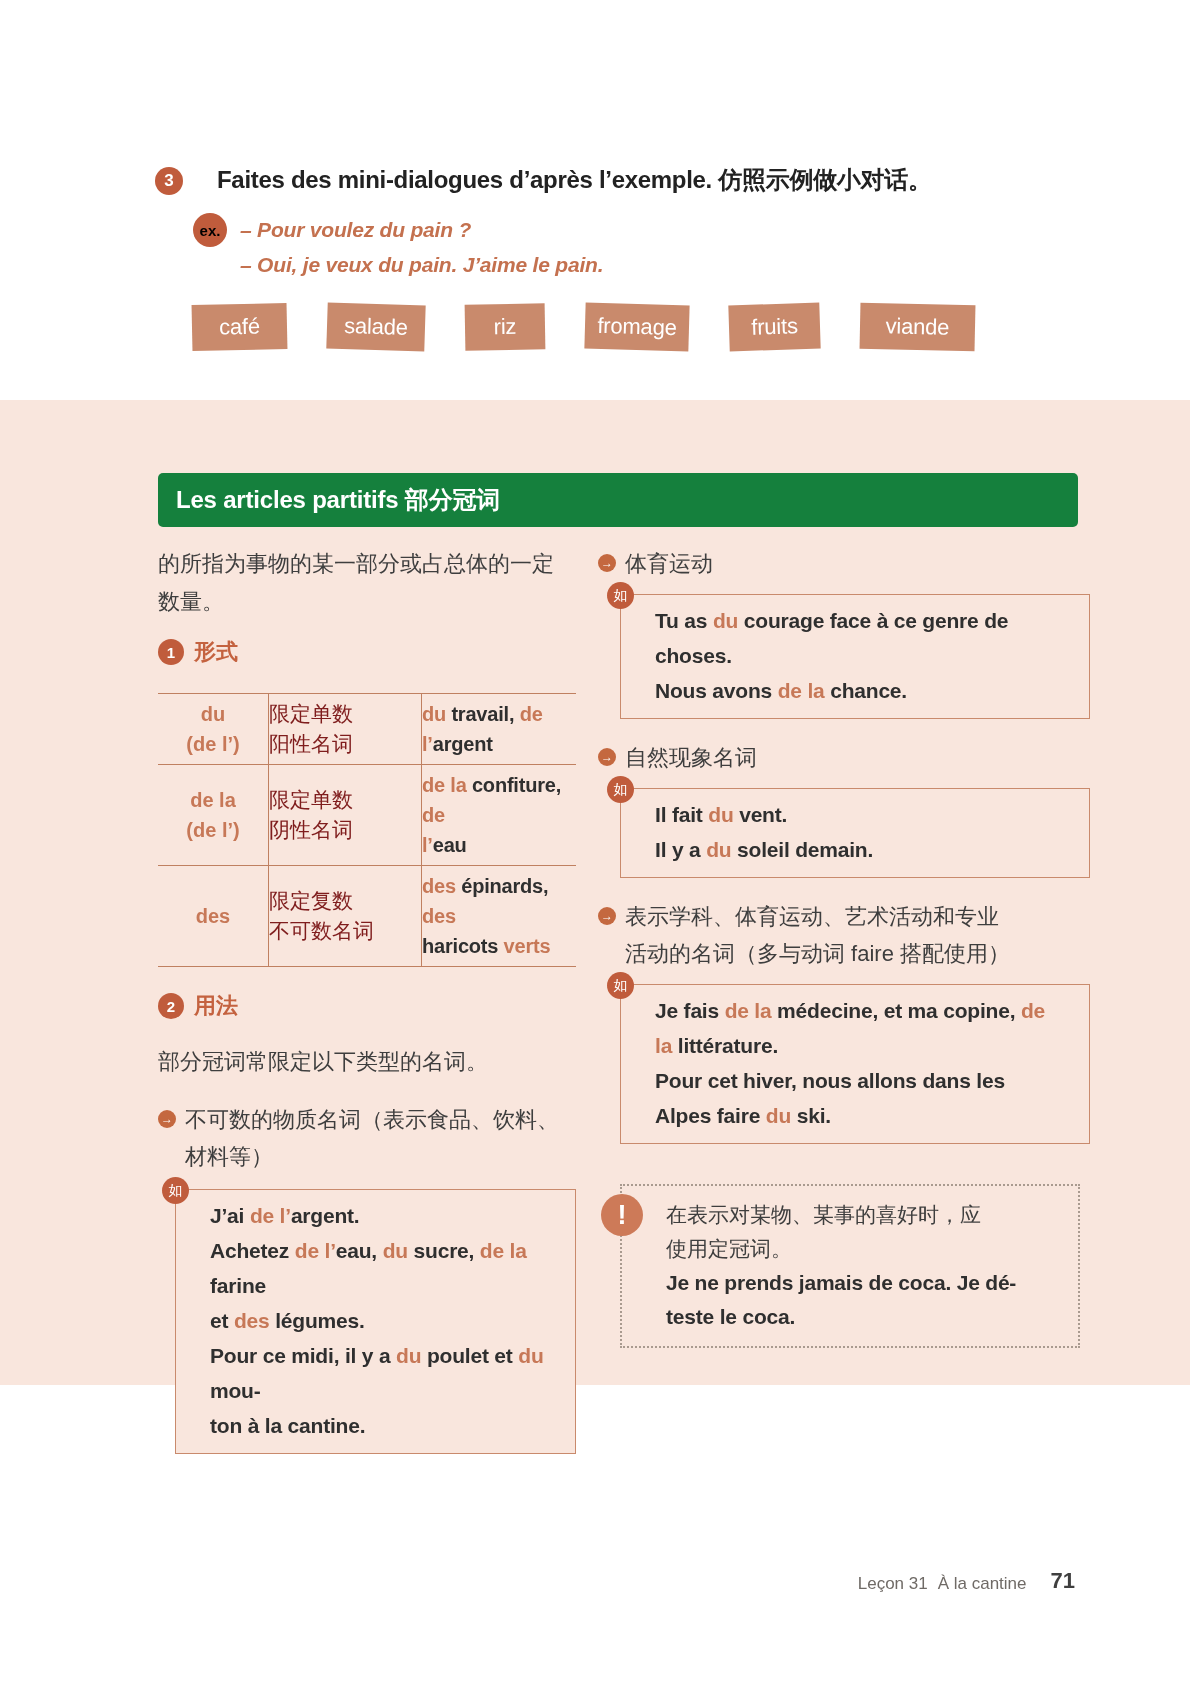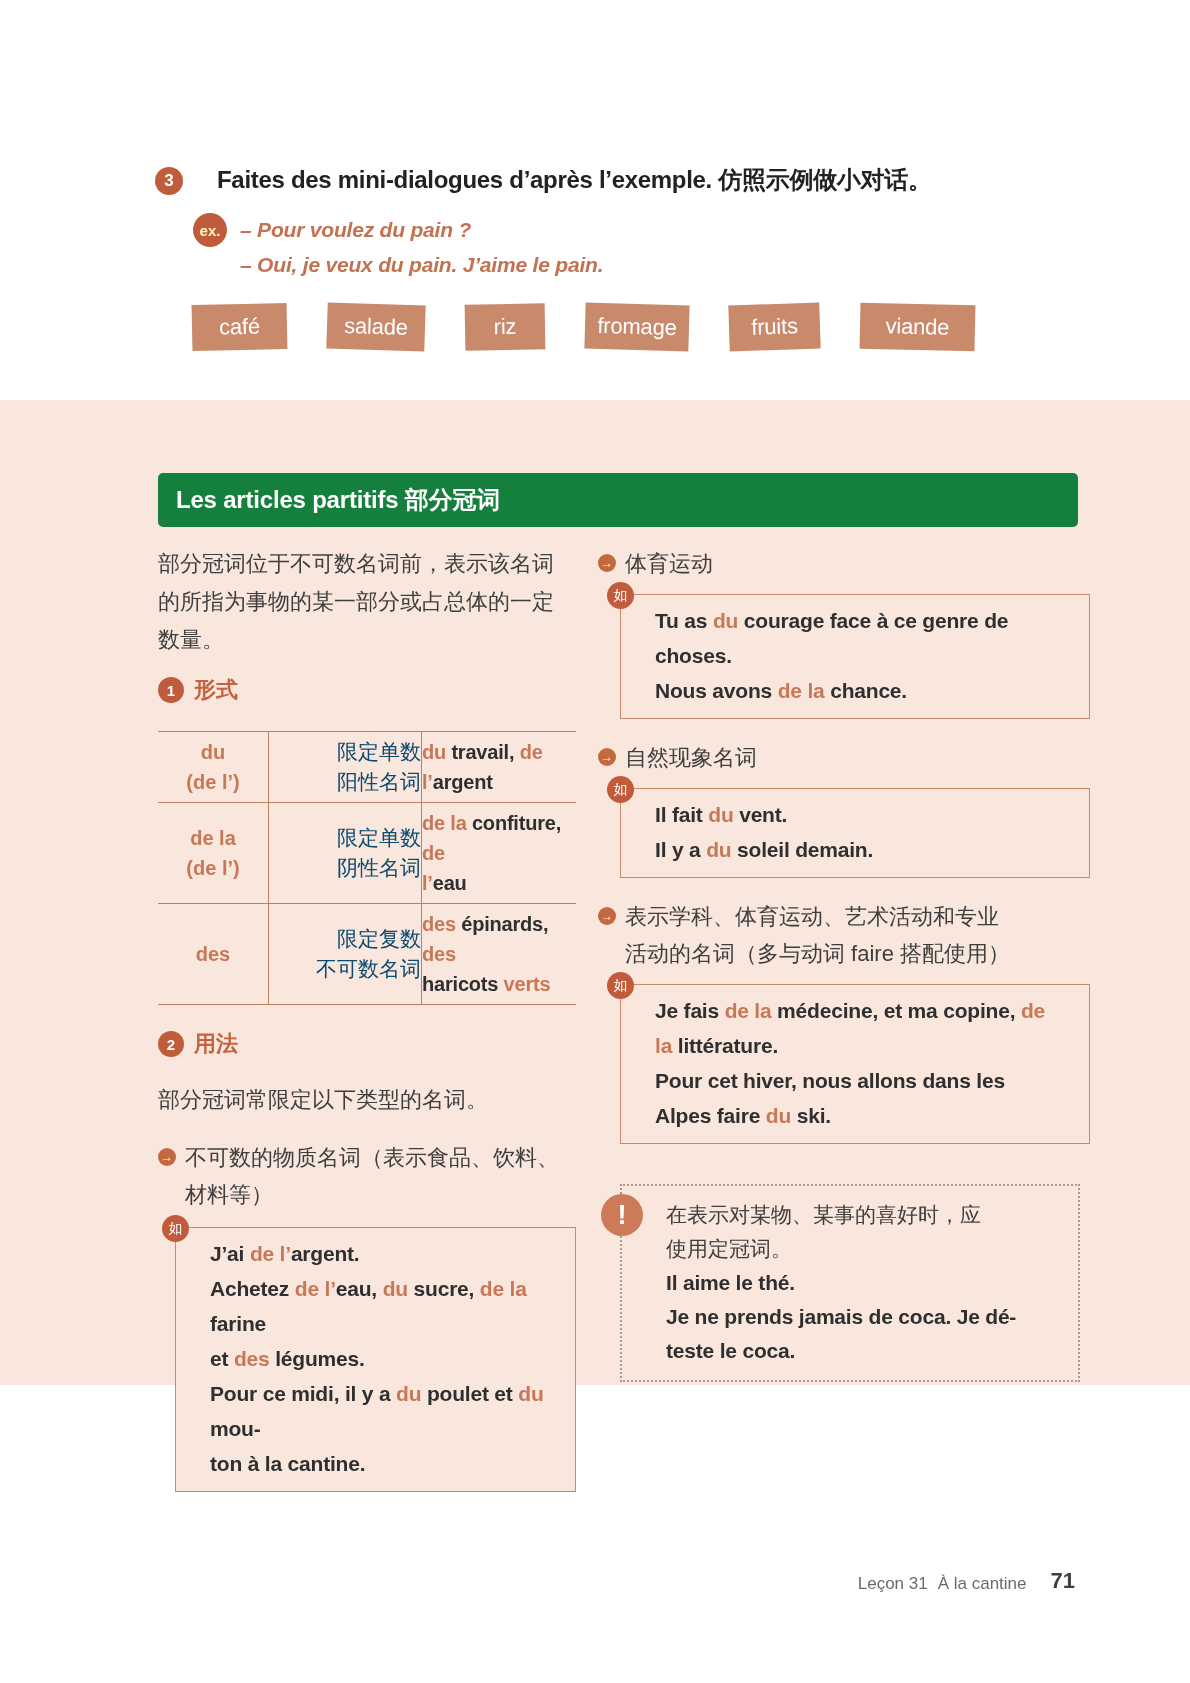--- a/index.html
+++ b/index.html
@@ -10,21 +10,21 @@
   .fr{font-weight:bold;letter-spacing:-0.2px;}
   .hl{color:#c77857;}
 
   
   .top-section{height:400px;box-sizing:border-box;padding:165px 0 0 155px;}
   .heading-row{display:flex;align-items:flex-start;gap:11px;}
   .num-badge{flex:none;width:28px;height:28px;border-radius:50%;background:#c05c3c;color:#fff;
     font-weight:bold;font-size:17px;display:flex;align-items:center;justify-content:center;margin-top:2px;}
   .heading-text{font-size:24px;font-weight:bold;color:#222;letter-spacing:-0.3px;line-height:30px;margin-left:23px;}
   .example-block{margin:17px 0 0 38px;display:flex;gap:13px;}
-  .ex-badge{flex:none;width:34px;height:34px;border-radius:50%;background:#c05c3c;color:#fef9c3;
+  .ex-badge{flex:none;width:34px;height:34px;border-radius:50%;background:#c05c3c;color:#000000;
     font-weight:bold;font-size:15px;display:flex;align-items:center;justify-content:center;margin-top:1px;}
   .dialogue{font-size:21px;font-style:italic;font-weight:bold;color:#c4714f;line-height:35px;letter-spacing:-0.2px;}
   .tiles-row{margin:22px 0 0 37px;display:flex;gap:40px;align-items:center;}
   .tile{background:#c98a6c;color:#fff;font-size:22px;height:46px;display:flex;align-items:center;
     justify-content:center;letter-spacing:-0.2px;}
   .tile.w0{width:95px;transform:rotate(-1.2deg);}
   .tile.w1{width:98px;transform:rotate(1.8deg);}
   .tile.w2{width:80px;transform:rotate(-1deg);}
   .tile.w3{width:104px;transform:rotate(1.6deg);}
   .tile.w4{width:91px;transform:rotate(-1.8deg);}
@@ -41,21 +41,21 @@
   .sec-num{flex:none;width:26px;height:26px;border-radius:50%;background:#c05c3c;color:#fff;
     font-weight:bold;font-size:15px;display:flex;align-items:center;justify-content:center;}
   .sec-label{font-size:22px;font-weight:bold;color:#c4623f;}
 
   table.ptable{border-collapse:collapse;width:100%;margin-top:28px;border-top:1px solid #c08060;border-bottom:1px solid #c08060;}
   table.ptable td{border-bottom:1px solid #c08060;padding:5px 0;vertical-align:middle;}
   table.ptable tr:last-child td{border-bottom:none;}
   table.ptable td+td{border-left:1px solid #c08060;}
   td.c-article{width:110px;text-align:center;font-size:20px;font-weight:bold;color:#c77857;}
   td.c-article div{line-height:30px;}
-  td.c-type{width:152px;text-align:right;font-size:21px;color:#0c4a6e;}
+  td.c-type{width:152px;text-align:left;font-size:21px;color:#7f1d1d;}
   td.c-type div{line-height:30px;}
   td.c-ex{font-size:20px;padding-left:10px;}
   td.c-ex div{line-height:30px;font-weight:bold;color:#2f2f2f;letter-spacing:-0.2px;}
 
   .bullet{display:flex;gap:9px;margin-top:20px;}
   .bullet-icon{flex:none;width:18px;height:18px;border-radius:50%;background:#c4683f;color:#fff;
     font-size:12px;display:flex;align-items:center;justify-content:center;margin-top:9px;}
   .bullet-text div{font-size:22px;line-height:37px;color:#3e3e3e;}
 
   .ex-box{position:relative;border:1px solid #c98a6c;margin-top:12px;padding:8px 12px 10px 34px;background:#f9e6dd;}
@@ -103,21 +103,20 @@
   </div>
 </div>
 
 <div class="grammar">
   <div class="section-bar">Les articles partitifs 部分冠词</div>
 
   <div class="columns">
 
     <div class="col-left">
       <div class="cn-lines">
-          <div>部分冠词位于不可数名词前，表示该名词</div>
           <div>的所指为事物的某一部分或占总体的一定</div>
           <div>数量。</div>
         </div>
 
       <div class="sec-heading">
         <div class="sec-num">1</div>
         <div class="sec-label">形式</div>
       </div>
 
       <table class="ptable">
@@ -231,21 +230,20 @@
         <div class="line"><span>Je fais </span><span class="hl">de la</span><span> médecine, et ma copine, </span><span class="hl">de</span></div>
         <div class="line"><span class="hl">la</span><span> littérature.</span></div>
         <div class="line"><span>Pour cet hiver, nous allons dans les</span></div>
         <div class="line"><span>Alpes faire </span><span class="hl">du</span><span> ski.</span></div>
       </div>
 
       <div class="note-box">
         <div class="note-icon">!</div>
         <div class="line"><span>在表示对某物、某事的喜好时，应</span></div>
         <div class="line"><span>使用定冠词。</span></div>
-        <div class="line"><span class="fr">Il aime le thé.</span></div>
         <div class="line"><span class="fr">Je ne prends jamais de coca. Je dé-</span></div>
         <div class="line"><span class="fr">teste le coca.</span></div>
       </div>
     </div>
 
   </div>
 </div>
 
 <div class="footer">
   <span class="lesson">Leçon 31</span>

